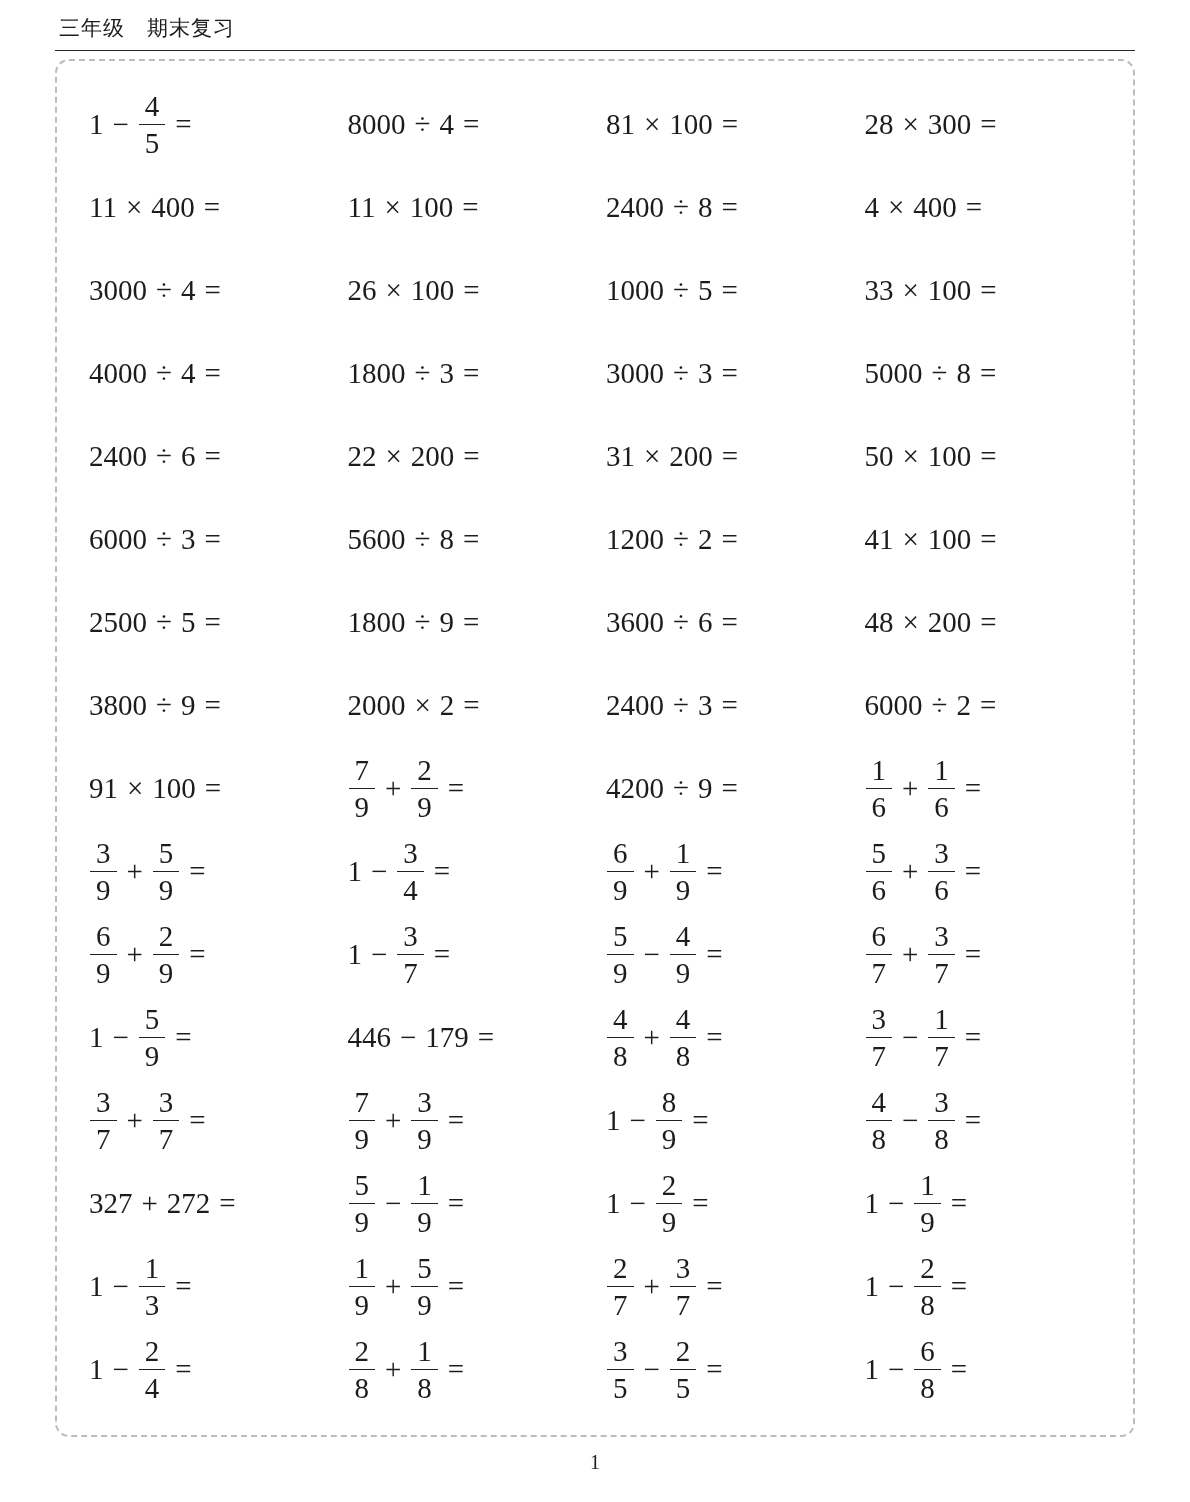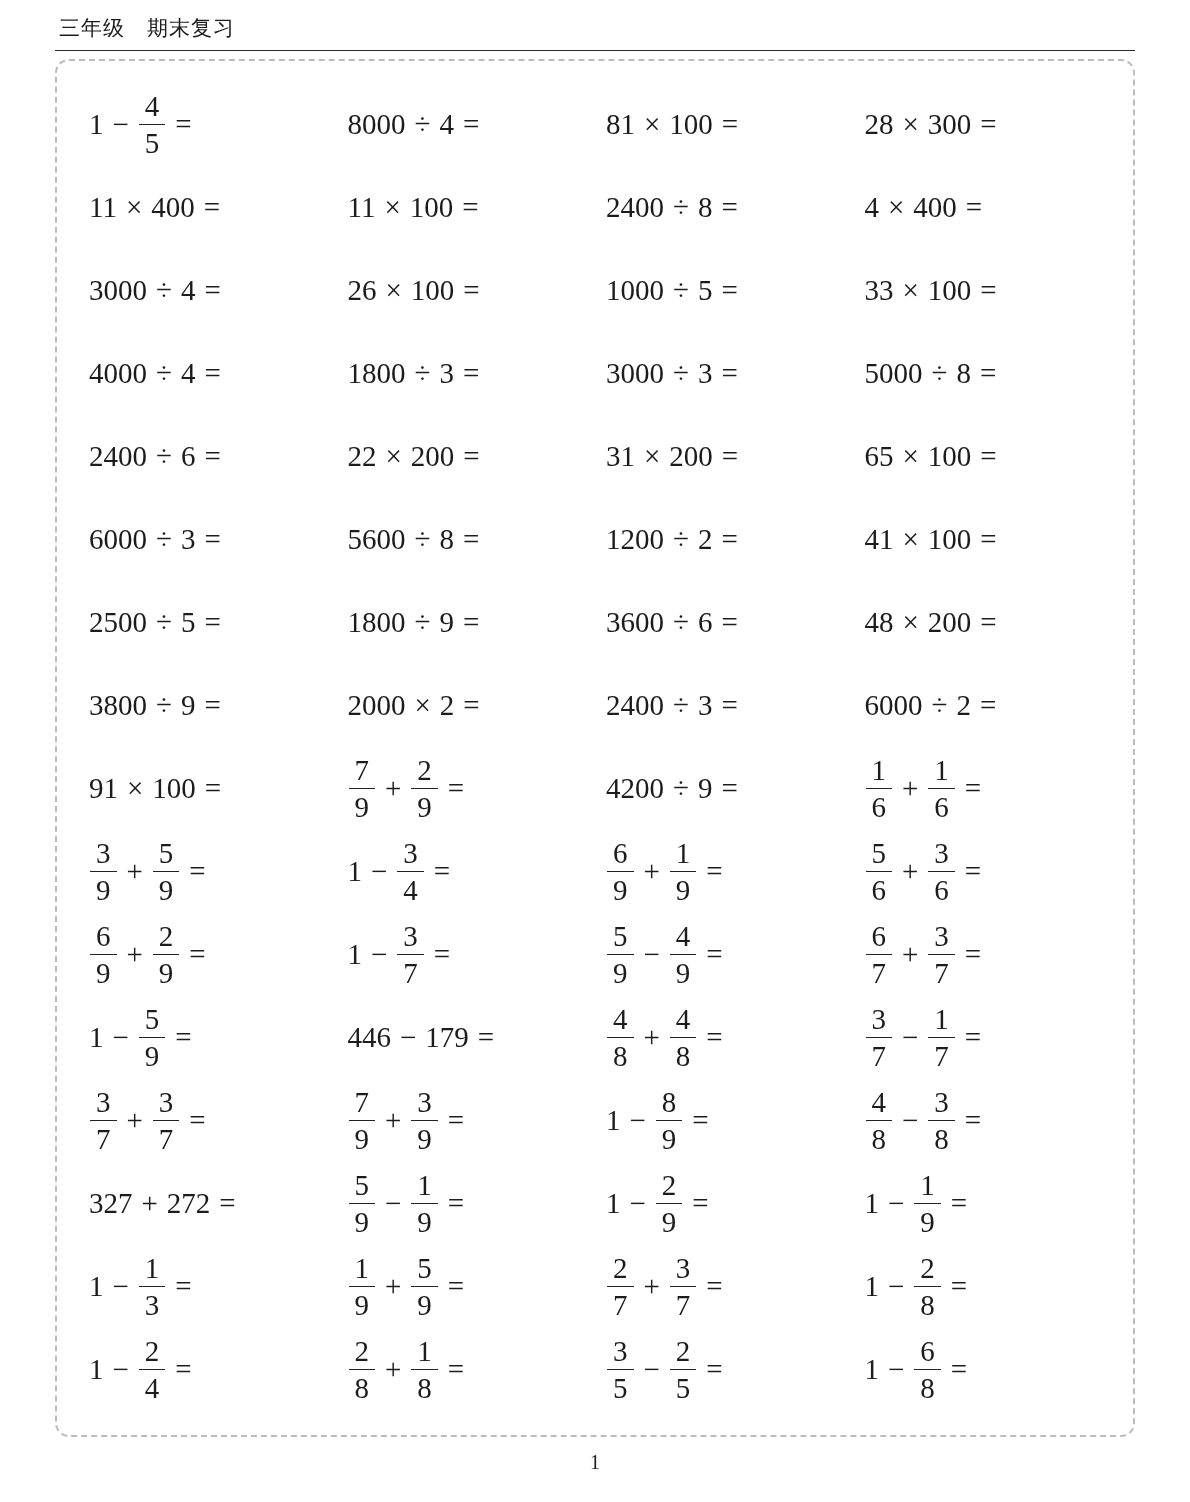--- a/index.html
+++ b/index.html
@@ -190,21 +190,21 @@
           <span class="tok">200</span>
           <span class="tok">=</span>
         </div>
         <div class="problem">
           <span class="tok">31</span>
           <span class="tok">×</span>
           <span class="tok">200</span>
           <span class="tok">=</span>
         </div>
         <div class="problem">
-          <span class="tok">65</span>
+          <span class="tok">50</span>
           <span class="tok">×</span>
           <span class="tok">100</span>
           <span class="tok">=</span>
         </div>
         <div class="problem">
           <span class="tok">6000</span>
           <span class="tok">÷</span>
           <span class="tok">3</span>
           <span class="tok">=</span>
         </div>

